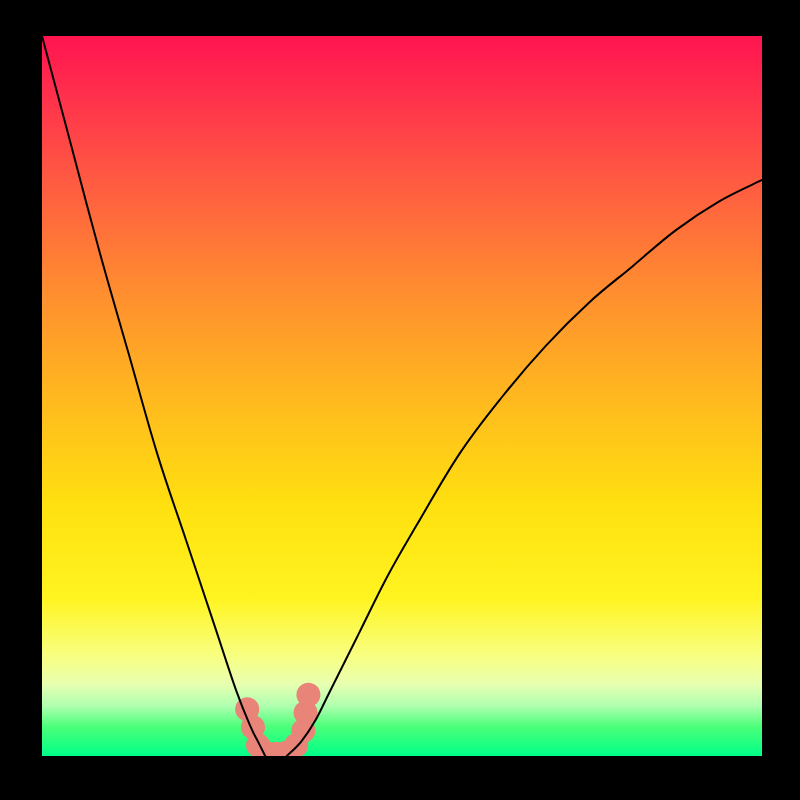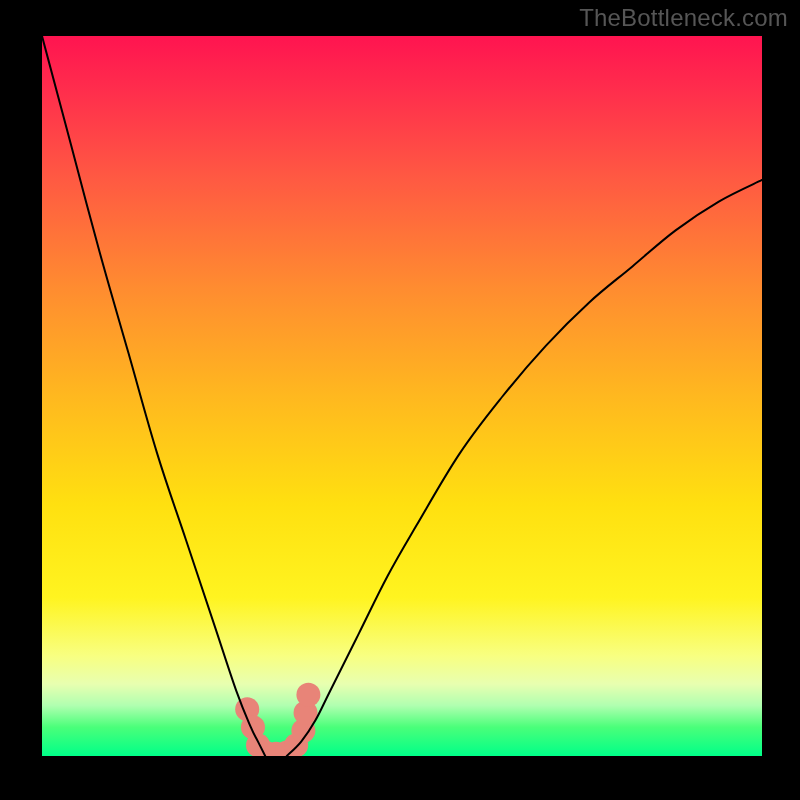--- a/index.html
+++ b/index.html
@@ -58,21 +58,20 @@
     position: absolute;
     inset: 0;
     width: 100%;
     height: 100%;
   }
 </style>
 </head>
 <body>
 
 <div class="frame">
-  <div class="watermark">TheBottleneck.com</div>
 
   <div class="plot-area">
     <div class="gradient"></div>
     <svg class="curves" viewBox="0 0 720 720" preserveAspectRatio="none">
       <g id="marker-layer">
           <circle cx="205.20" cy="673.20" r="12" fill="#e88478"></circle>
           <circle cx="210.96" cy="691.20" r="12" fill="#e88478"></circle>
           <circle cx="216.00" cy="709.20" r="12" fill="#e88478"></circle>
           <circle cx="223.20" cy="716.40" r="12" fill="#e88478"></circle>
           <circle cx="234.00" cy="717.84" r="12" fill="#e88478"></circle>

